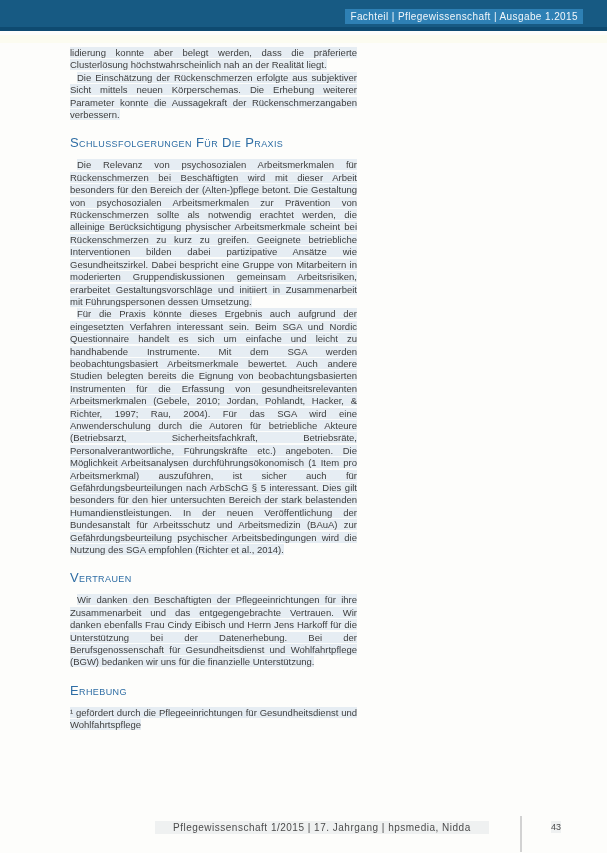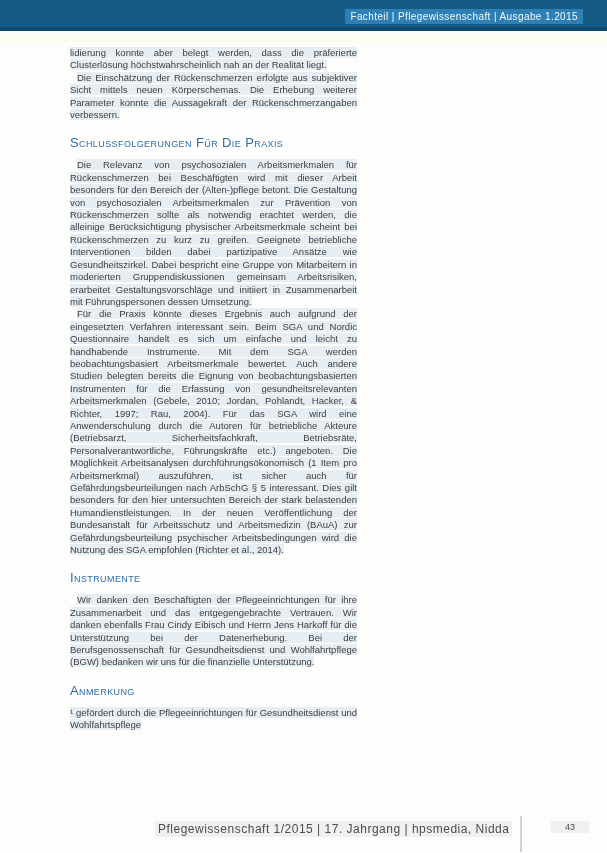--- a/index.html
+++ b/index.html
@@ -73,39 +73,39 @@
 
   
   .footer {
     position: absolute;
     top: 816px; left: 0; right: 0;
     height: 37px;
   }
   .footer .footer-text {
     position: absolute;
     left: 155px; top: 5px;
-    font-size: 12px;
+    font-size: 10px;
     letter-spacing: 0.5px;
     color: #4c4c4c;
     background: rgba(180, 190, 200, 0.18);
-    padding: 1px 3px;
+    padding: 1px 18px;
   }
   .footer .footer-divider {
     position: absolute;
     left: 520px; top: 0;
     width: 2px; height: 36px;
     background: #d2d2d2;
   }
   .footer .footer-page {
     position: absolute;
     left: 551px; top: 5px;
     font-size: 9px;
     color: #4c4c4c;
     background: rgba(180, 190, 200, 0.18);
-    padding: 1px 14px;
+    padding: 1px 0;
   }
 </style>
 </head>
 <body>
 
 <div class="page">
 
   <div class="header-bar">
     <span class="journal-info">Fachteil | Pflegewissenschaft |  Ausgabe 1.2015</span>
   </div>
@@ -115,24 +115,24 @@
 
     <div class="intro-block">
       <p><span class="hl">lidierung konnte aber belegt werden, dass die präferierte Clusterlösung höchstwahrscheinlich nah an der Realität liegt.</span></p>
       <p class="indent"><span class="hl">Die Einschätzung der Rückenschmerzen erfolgte aus subjektiver Sicht mittels neuen Körperschemas. Die Erhebung weiterer Parameter konnte die Aussagekraft der Rückenschmerzangaben verbessern.</span></p>
     </div>
 
     <h2 class="section-title">Schlussfolgerungen Für Die Praxis</h2>
     <p class="indent"><span class="hl">Die Relevanz von psychosozialen Arbeitsmerkmalen für Rückenschmerzen bei Beschäftigten wird mit dieser Arbeit besonders für den Bereich der (Alten-)pflege betont. Die Gestaltung von psychosozialen Arbeitsmerkmalen zur Prävention von Rückenschmerzen sollte als notwendig erachtet werden, die alleinige Berücksichtigung physischer Arbeitsmerkmale scheint bei Rückenschmerzen zu kurz zu greifen. Geeignete betriebliche Interventionen bilden dabei partizipative Ansätze wie Gesundheitszirkel. Dabei bespricht eine Gruppe von Mitarbeitern in moderierten Gruppendiskussionen gemeinsam Arbeitsrisiken, erarbeitet Gestaltungsvorschläge und initiiert in Zusammenarbeit mit Führungspersonen dessen Umsetzung.</span></p>
     <p class="indent"><span class="hl">Für die Praxis könnte dieses Ergebnis auch aufgrund der eingesetzten Verfahren interessant sein. Beim SGA und Nordic Questionnaire handelt es sich um einfache und leicht zu handhabende Instrumente. Mit dem SGA werden beobachtungsbasiert Arbeitsmerkmale bewertet. Auch andere Studien belegten bereits die Eignung von beobachtungsbasierten Instrumenten für die Erfassung von gesundheitsrelevanten Arbeitsmerkmalen (Gebele, 2010; Jordan, Pohlandt, Hacker, &amp; Richter, 1997; Rau, 2004). Für das SGA wird eine Anwenderschulung durch die Autoren für betriebliche Akteure (Betriebsarzt, Sicherheitsfachkraft, Betriebsräte, Personalverantwortliche, Führungskräfte etc.) angeboten. Die Möglichkeit Arbeitsanalysen durchführungsökonomisch (1 Item pro Arbeitsmerkmal) auszuführen, ist sicher auch für Gefährdungsbeurteilungen nach ArbSchG § 5 interessant. Dies gilt besonders für den hier untersuchten Bereich der stark belastenden Humandienstleistungen. In der neuen Veröffentlichung der Bundesanstalt für Arbeitsschutz und Arbeitsmedizin (BAuA) zur Gefährdungsbeurteilung psychischer Arbeitsbedingungen wird die Nutzung des SGA empfohlen (Richter et al., 2014).</span></p>
 
-    <h2 class="section-title">Instrumente</h2>
+    <h2 class="section-title">Vertrauen</h2>
     <p class="indent"><span class="hl">Wir danken den Beschäftigten der Pflegeeinrichtungen für ihre Zusammenarbeit und das entgegengebrachte Vertrauen. Wir danken ebenfalls Frau Cindy Eibisch und Herrn Jens Harkoff für die Unterstützung bei der Datenerhebung. Bei der Berufsgenossenschaft für Gesundheitsdienst und Wohlfahrtpflege (BGW) bedanken wir uns für die finanzielle Unterstützung.</span></p>
 
-    <h2 class="section-title">Anmerkung</h2>
+    <h2 class="section-title">Erhebung</h2>
     <p><span class="hl">¹ gefördert durch die Pflegeeinrichtungen für Gesundheitsdienst und Wohlfahrtspflege</span></p>
 
   </div>
 
   <div class="footer">
     <span class="footer-text">Pflegewissenschaft 1/2015 | 17. Jahrgang | hpsmedia, Nidda</span>
     <div class="footer-divider"></div>
     <span class="footer-page">43</span>
   </div>
 

